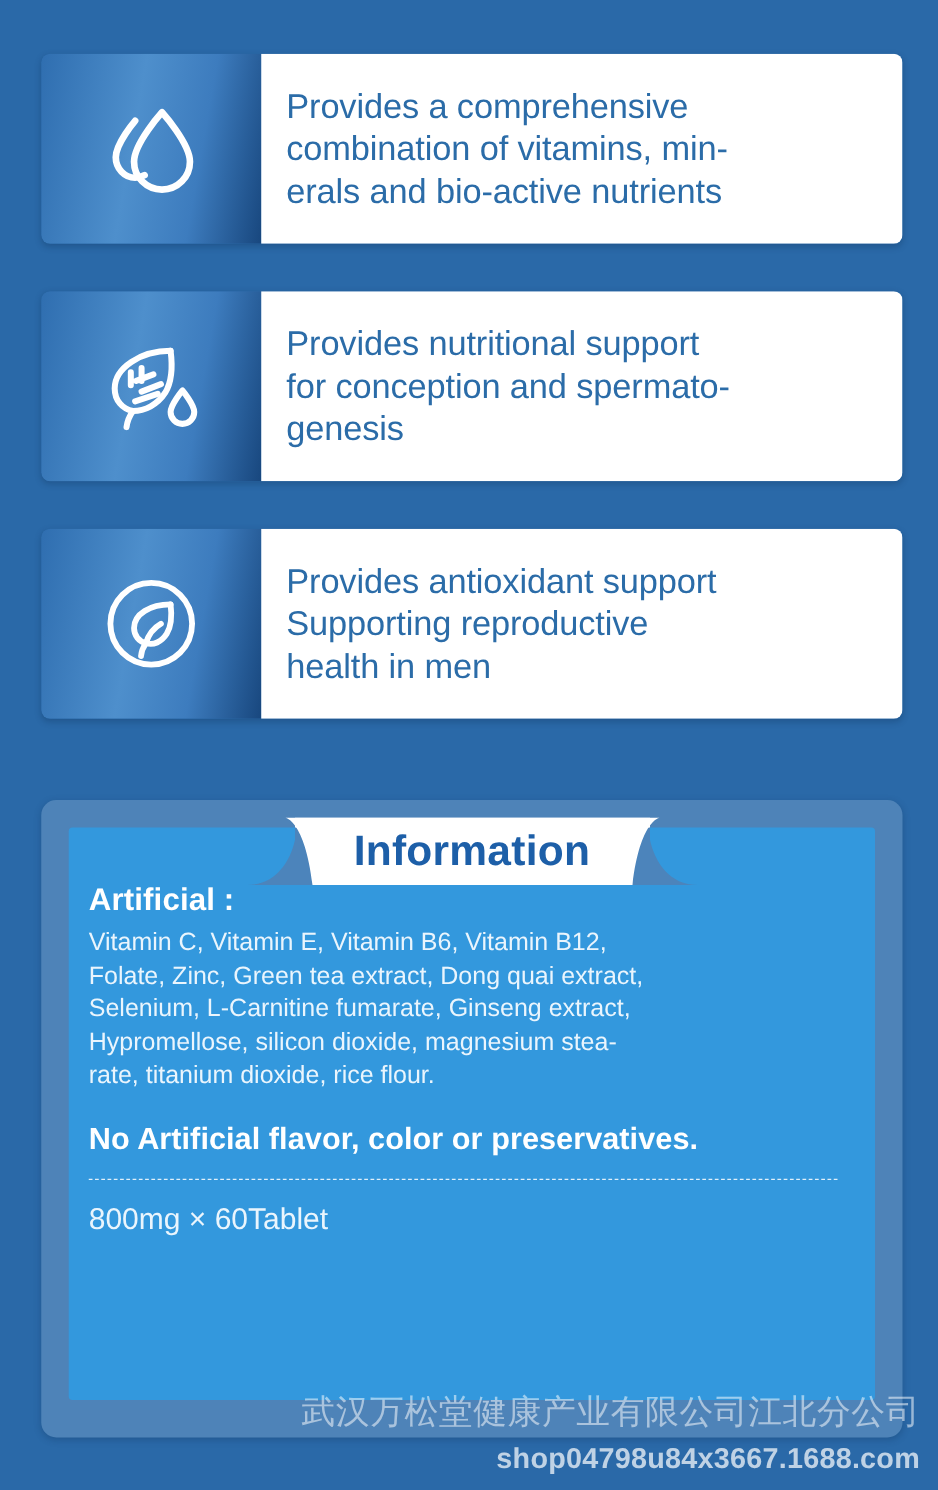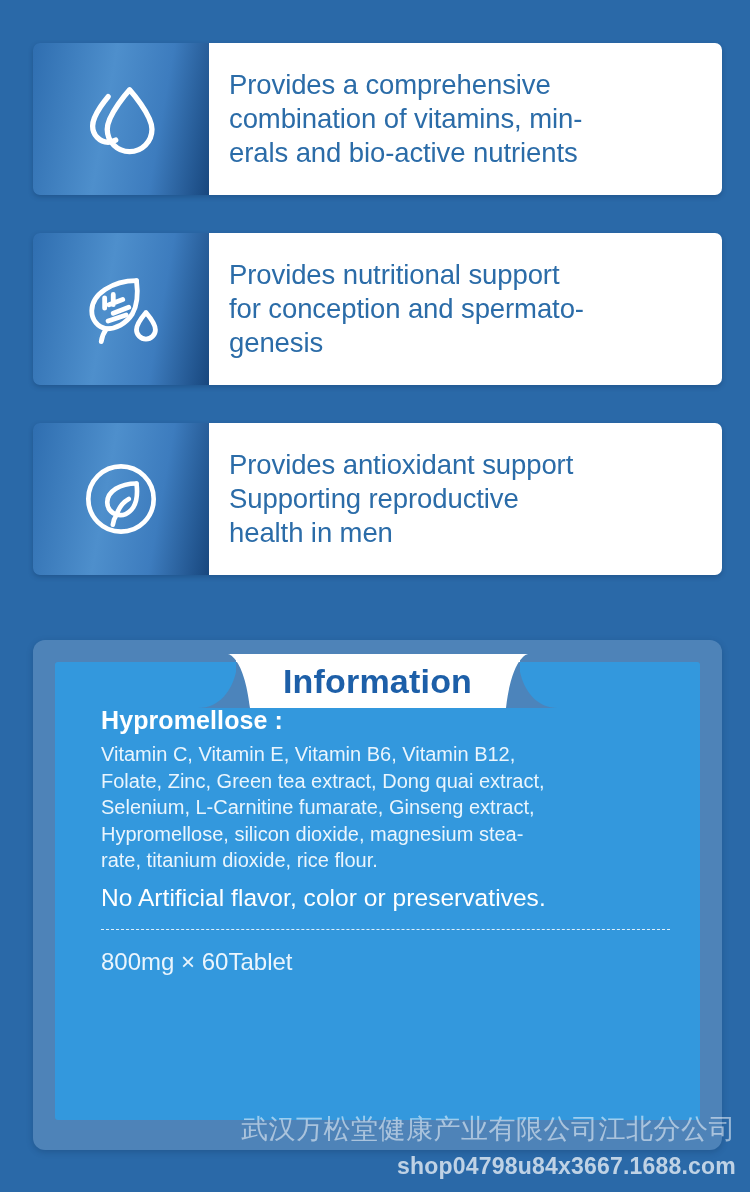--- a/index.html
+++ b/index.html
@@ -80,21 +80,21 @@
   }
 
   .info-inner {
     position: absolute;
     left: 22px;
     top: 22px;
     right: 22px;
     bottom: 30px;
     background: #3398dd;
     border-radius: 3px;
-    padding: 44px 30px 0 46px;
+    padding: 44px 30px 0 16px;
   }
 
   
   .ribbon {
     position: absolute;
     left: 50%;
     transform: translateX(-50%);
     top: -8px;
     width: 360px;
     height: 62px;
@@ -127,22 +127,22 @@
     color: #eaf5fd;
     font-size: 20px;
     line-height: 1.33;
     white-space: pre-line;
     font-weight: 400;
   }
 
   .noartificial {
     color: #ffffff;
     font-size: 24.5px;
-    font-weight: normal;
-    margin-top: 10px;
+    font-weight: bold;
+    margin-top: 24px;
     letter-spacing: 0.05px;
   }
 
   .divider {
     border: 0;
     border-top: 1px dashed rgba(255,255,255,0.85);
     margin: 17px 0 18px 0;
   }
 
   .spec-value {
@@ -239,21 +239,21 @@
 
     <div class="ribbon">
       <svg viewBox="0 0 360 62" preserveAspectRatio="none">
         <path d="M0 54 C22 54 34 36 38 18 L38 0 L322 0 L322 18 C326 36 338 54 360 54 L330 54 L30 54 Z" fill="#4e83b8" opacity="0.95"></path>
         <path d="M30 0 C30 0 46 2 52 54 L308 54 C314 2 330 0 330 0 Z" fill="#ffffff"></path>
         <path d="M38 0 L322 0 L322 8 L38 8 Z" fill="#ffffff"></path>
       </svg>
       <div class="ribbon-label">Information</div>
     </div>
 
-    <div class="sec-head">Hypromellose :</div>
+    <div class="sec-head">Artificial :</div>
     <div class="body-text">Vitamin C, Vitamin E, Vitamin B6, Vitamin B12,
 Folate, Zinc, Green tea extract, Dong quai extract,
 Selenium, L-Carnitine fumarate, Ginseng extract,
 Hypromellose, silicon dioxide, magnesium stea-
 rate, titanium dioxide, rice flour.</div>
     <div class="noartificial">No Artificial flavor, color or preservatives.</div>
 
     <hr class="divider">
 
     <div class="spec-value">800mg × 60Tablet</div>

